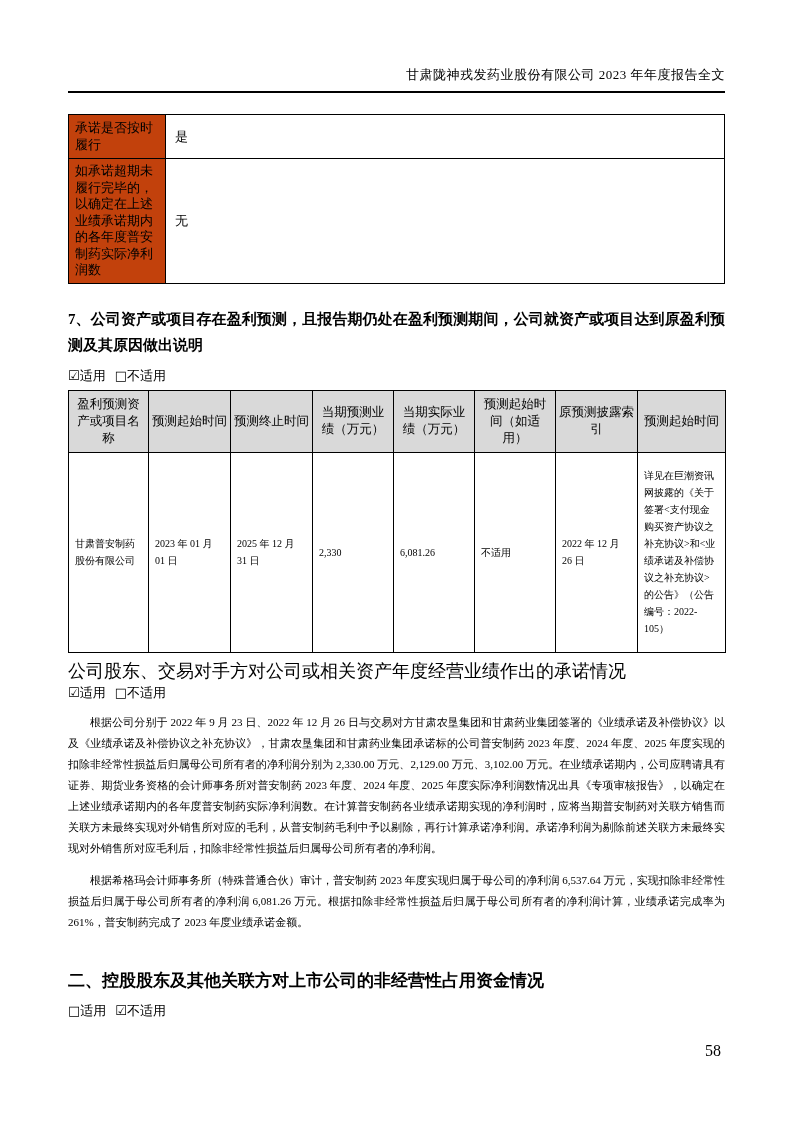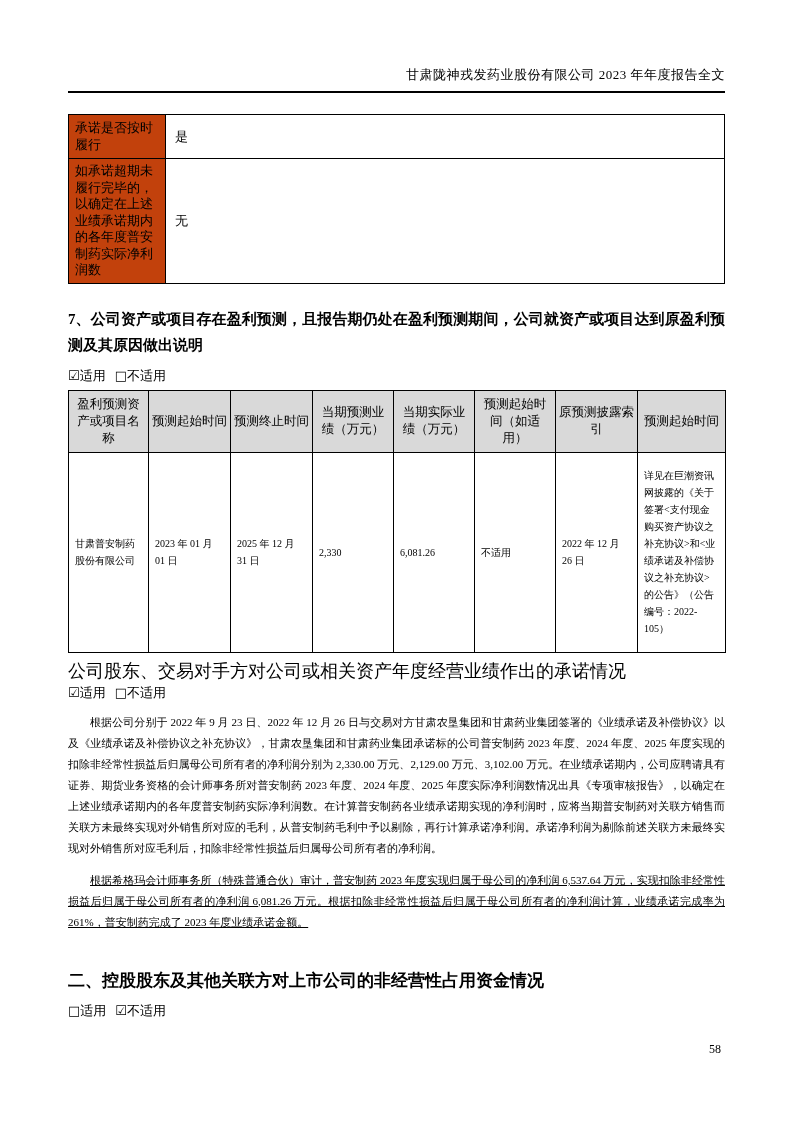--- a/index.html
+++ b/index.html
@@ -90,21 +90,21 @@
     margin-top:36px;
     font-size:17px;
     font-weight:bold;
     line-height:24px;
   }
 
   .pagenum {
     position:absolute;
     top:1042px;
     right:72px;
-    font-size:12px;
+    font-size:16px;
   }
 </style>
 </head>
 <body>
 
 <div class="page">
   <div class="content">
 
     <div class="header">
       <span>甘肃陇神戎发药业股份有限公司 2023 年年度报告全文</span>
@@ -170,21 +170,21 @@
 
     <div class="note">公司股东、交易对手方对公司或相关资产年度经营业绩作出的承诺情况</div>
 
     <div class="applicability" style="margin-top:5px;">
       <span class="cb-glyph">☑</span><span>适用</span><span class="grp2 cb-glyph">□</span><span>不适用</span>
     </div>
 
     <div class="para">根据公司分别于 2022 年 9 月 23 日、2022 年 12 月 26 日与交易对方甘肃农垦集团和甘肃药业集团签署的《业绩承诺及补偿协议》以及《业绩承诺及补偿协议之补充协议》，甘肃农垦集团和甘肃药业集团承诺标的公司普安制药 2023 年度、2024 年度、2025 年度实现的扣除非经常性损益后归属母公司所有者的净利润分别为 2,330.00 万元、2,129.00 万元、3,102.00 万元。在业绩承诺期内，公司应聘请具有证券、期货业务资格的会计师事务所对普安制药 2023 年度、2024 年度、2025 年度实际净利润数情况出具《专项审核报告》，以确定在上述业绩承诺期内的各年度普安制药实际净利润数。在计算普安制药各业绩承诺期实现的净利润时，应将当期普安制药对关联方销售而关联方未最终实现对外销售所对应的毛利，从普安制药毛利中予以剔除，再行计算承诺净利润。承诺净利润为剔除前述关联方未最终实现对外销售所对应毛利后，扣除非经常性损益后归属母公司所有者的净利润。</div>
 
 
-    <div class="para" style="text-decoration:underline;">根据希格玛会计师事务所（特殊普通合伙）审计，普安制药 2023 年度实现归属于母公司的净利润 6,537.64 万元，实现扣除非经常性损益后归属于母公司所有者的净利润 6,081.26 万元。根据扣除非经常性损益后归属于母公司所有者的净利润计算，业绩承诺完成率为 261%，普安制药完成了 2023 年度业绩承诺金额。</div>
+    <div class="para" style="">根据希格玛会计师事务所（特殊普通合伙）审计，普安制药 2023 年度实现归属于母公司的净利润 6,537.64 万元，实现扣除非经常性损益后归属于母公司所有者的净利润 6,081.26 万元。根据扣除非经常性损益后归属于母公司所有者的净利润计算，业绩承诺完成率为 261%，普安制药完成了 2023 年度业绩承诺金额。</div>
 
     <div class="h1">二、控股股东及其他关联方对上市公司的非经营性占用资金情况</div>
 
     <div class="applicability" style="">
       <span class="cb-glyph">□</span><span>适用</span><span class="grp2 cb-glyph">☑</span><span>不适用</span>
     </div>
 
 
   </div>
 

